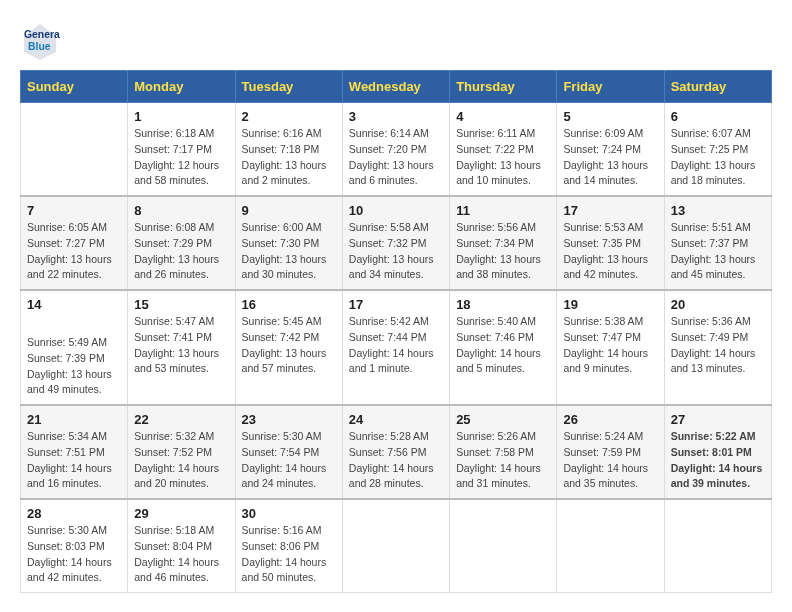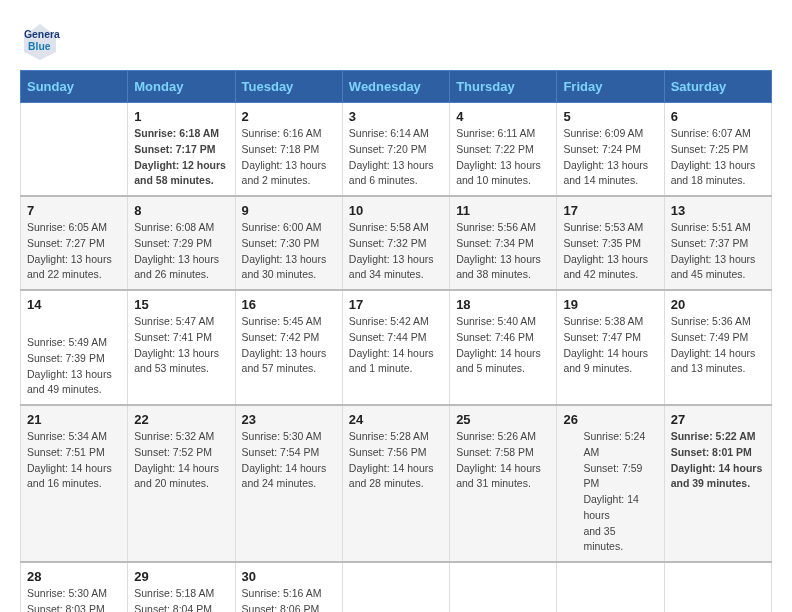--- a/index.html
+++ b/index.html
@@ -37,21 +37,21 @@
       font-size: 16px;
       color: #333;
     }
     table {
       width: 100%;
       border-collapse: collapse;
       border: 1px solid #ccc;
     }
     thead tr {
       background: #2e5fa3;
-      color: #7dd3fc;
+      color: #fde047;
     }
     thead th {
       padding: 8px 6px;
       font-size: 13px;
       font-weight: bold;
       text-align: left;
       border: 1px solid #4a7dc0;
     }
     tbody tr {
       border: 1px solid #ccc;
@@ -119,21 +119,21 @@
         <th>Thursday</th>
         <th>Friday</th>
         <th>Saturday</th>
       </tr>
   </thead>
   <tbody id="calendar-body">
   <tr>
         <td></td>
         <td>
           <span class="day-num">1</span>
-          <div class="day-info" style="white-space: pre-line; font-weight: bold;">Sunrise: 6:18 AM
+          <div class="day-info" style="white-space: pre-line;">Sunrise: 6:18 AM
 Sunset: 7:17 PM
 Daylight: 12 hours
 and 58 minutes.</div>
         </td>
         <td>
           <span class="day-num">2</span>
           <div class="day-info" style="white-space: pre-line;">Sunrise: 6:16 AM
 Sunset: 7:18 PM
 Daylight: 13 hours
 and 2 minutes.</div>
@@ -300,21 +300,21 @@
         </td>
         <td>
           <span class="day-num">25</span>
           <div class="day-info" style="white-space: pre-line;">Sunrise: 5:26 AM
 Sunset: 7:58 PM
 Daylight: 14 hours
 and 31 minutes.</div>
         </td>
         <td>
           <span class="day-num">26</span>
-          <div class="day-info" style="white-space: pre-line; margin-left: 20px;">Sunrise: 5:24 AM
+          <div class="day-info" style="white-space: pre-line;">Sunrise: 5:24 AM
 Sunset: 7:59 PM
 Daylight: 14 hours
 and 35 minutes.</div>
         </td>
         <td>
           <span class="day-num">27</span>
           <div class="day-info" style="white-space: pre-line; font-weight: bold;">Sunrise: 5:22 AM
 Sunset: 8:01 PM
 Daylight: 14 hours
 and 39 minutes.</div>

